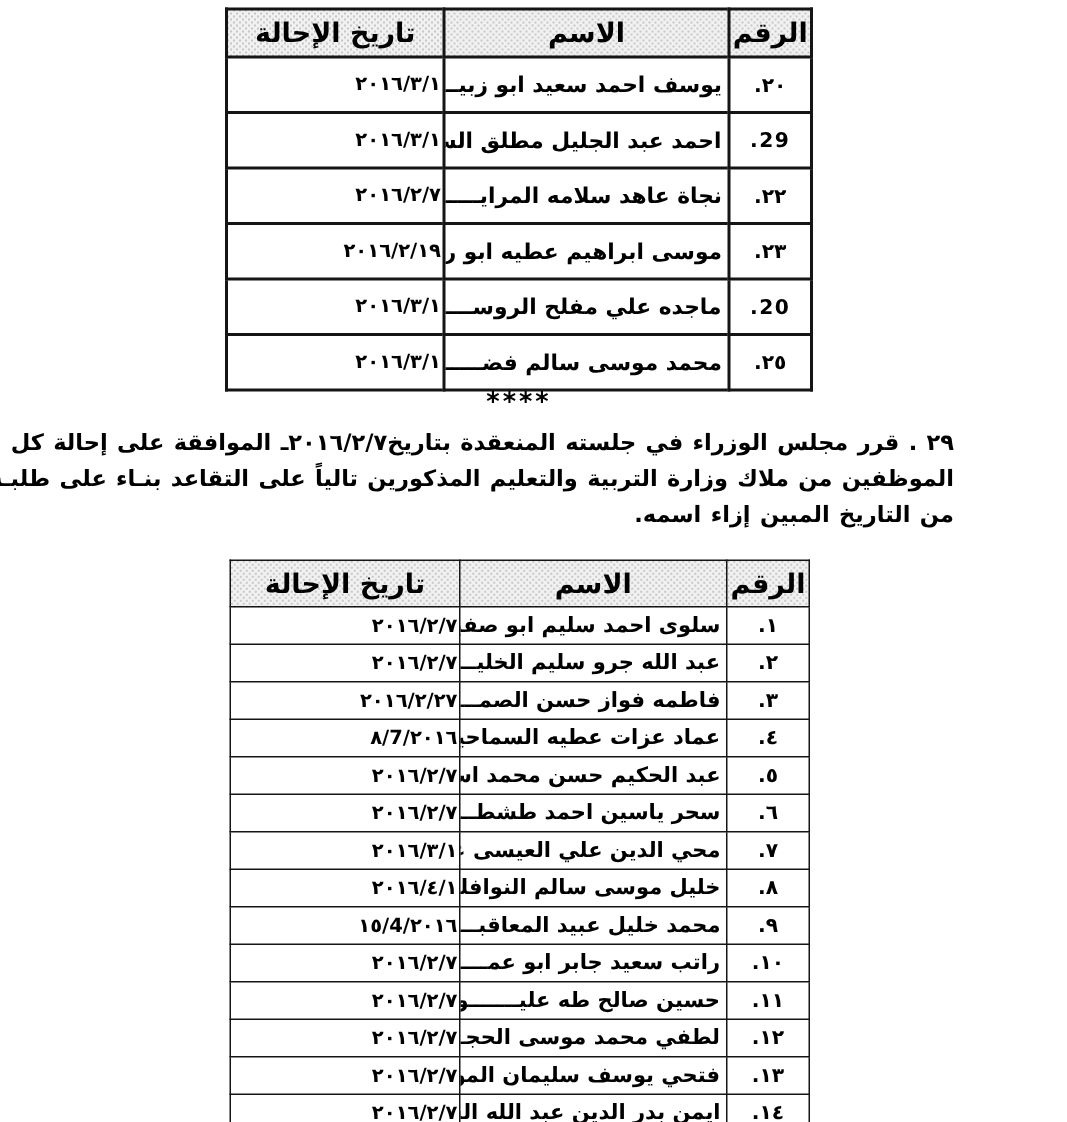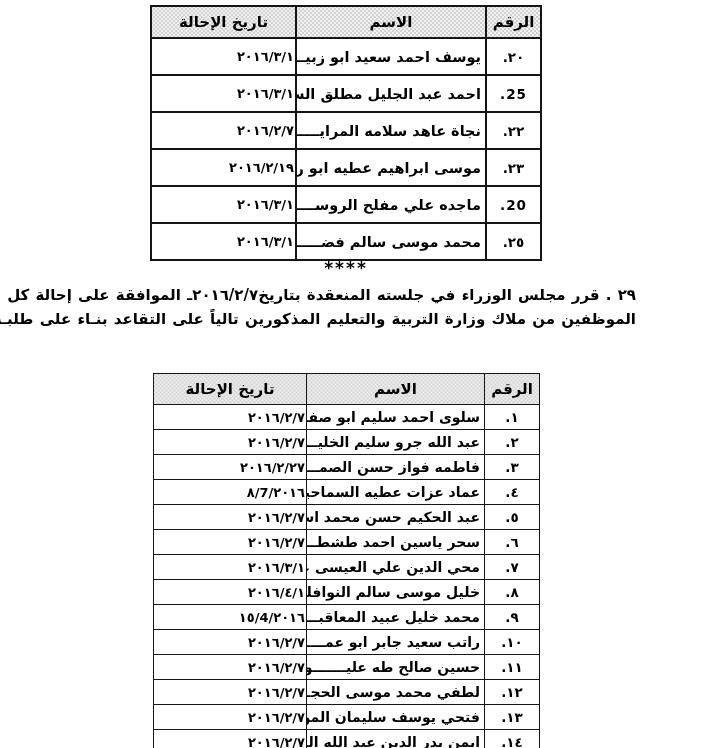--- a/index.html
+++ b/index.html
@@ -23,21 +23,21 @@
   }
   .tbl { position: absolute; }
   #table1 { left: 150px; top: 5px;   width: 392px; }
   #table2 { left: 153px; top: 373px; width: 387px; }
 
   #table1 th, #table1 td { border: 2px solid #151515; }
   #table2 th, #table2 td { border: 1.5px solid #151515; }
 
   th {
     height: 28px;
-    font-size: 15px;
+    font-size: 18px;
     text-align: center;
     background-color: #f1f1f1;
     background-image:
       radial-gradient(#c7c7c7 24%, transparent 28%),
       radial-gradient(#c7c7c7 24%, transparent 28%);
     background-size: 4px 4px;
     background-position: 0 0, 2px 2px;
   }
   #table1 td { height: 33px; }
   #table2 td { height: 22px; }
@@ -90,21 +90,21 @@
       </thead>
       <tbody>
 
           <tr>
             <td class="c-num">٢٠.</td>
             <td class="c-name">يوسف احمد سعيد ابو زبيــــــد</td>
             <td class="c-date">٢٠١٦/٣/١</td>
           </tr>
 
           <tr>
-            <td class="c-num">25.</td>
+            <td class="c-num">29.</td>
             <td class="c-name">احمد عبد الجليل مطلق السعايــده</td>
             <td class="c-date">٢٠١٦/٣/١</td>
           </tr>
 
           <tr>
             <td class="c-num">٢٢.</td>
             <td class="c-name">نجاة عاهد سلامه المرايــــــات</td>
             <td class="c-date">٢٠١٦/٢/٧</td>
           </tr>
 
@@ -127,20 +127,21 @@
           </tr>
         </tbody>
     </table>
   </div>
 
   <div id="stars">****</div>
 
   <div id="decision">
     <div class="dline">٢٩ . قرر مجلس الوزراء في جلسته المنعقدة بتاريخ٢٠١٦/٢/٧ـ الموافقة على إحالة كل موظف من</div>
     <div class="dline">الموظفين من ملاك وزارة التربية والتعليم المذكورين تالياً على التقاعد بنـاء على طلبـه اعتبـاراً</div>
+    <div class="dline">من التاريخ المبين إزاء اسمه.</div>
   </div>
 
   <div class="tbl" id="table2">
     <table>
       <colgroup>
         <col class="w-num">
           <col class="w-name">
           <col>
       </colgroup>
       <thead>

